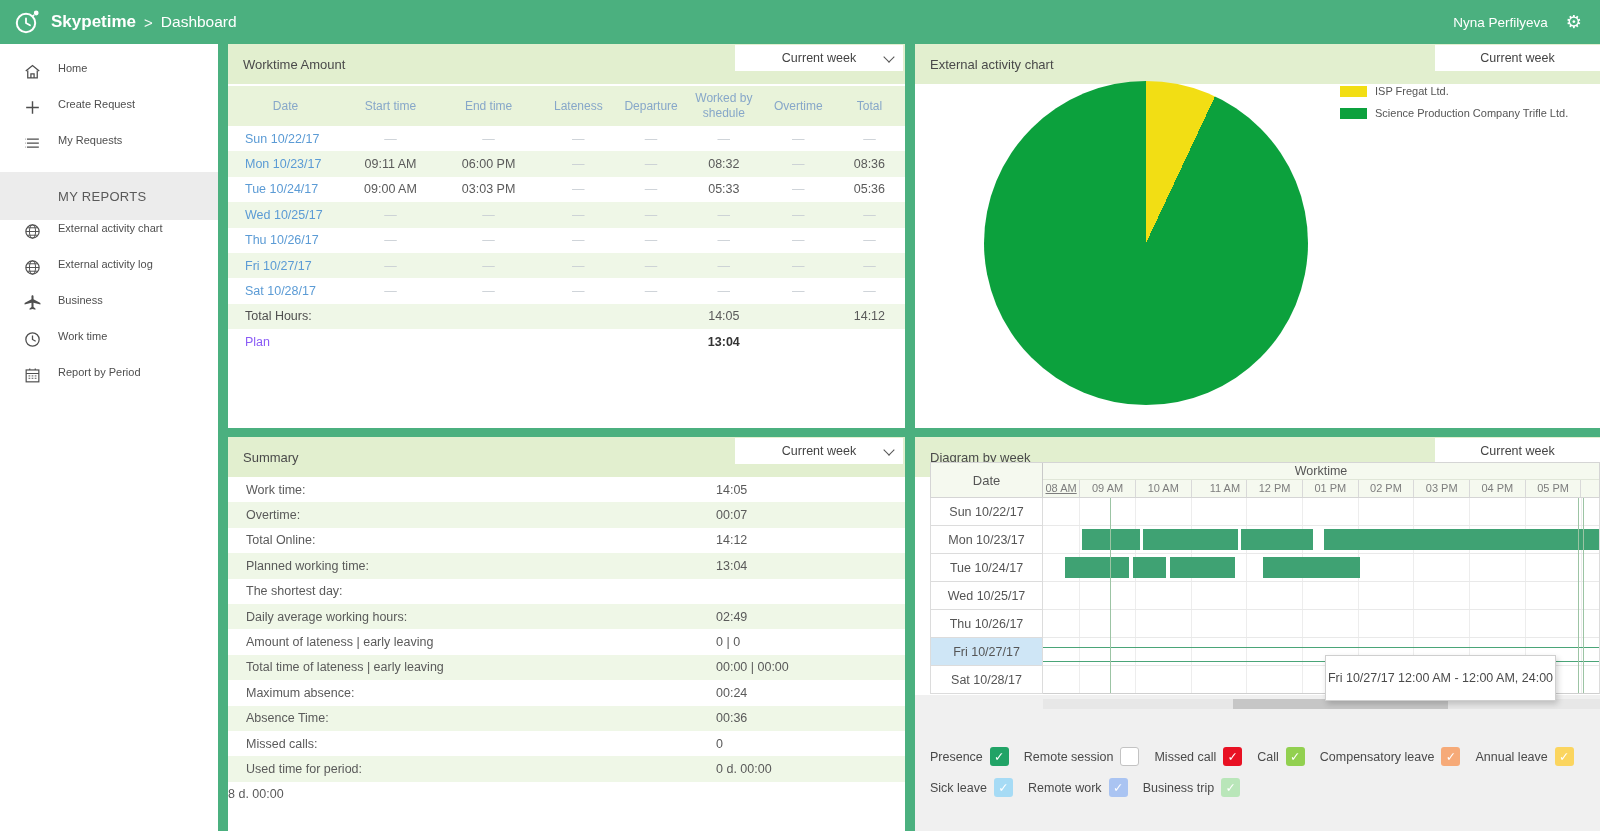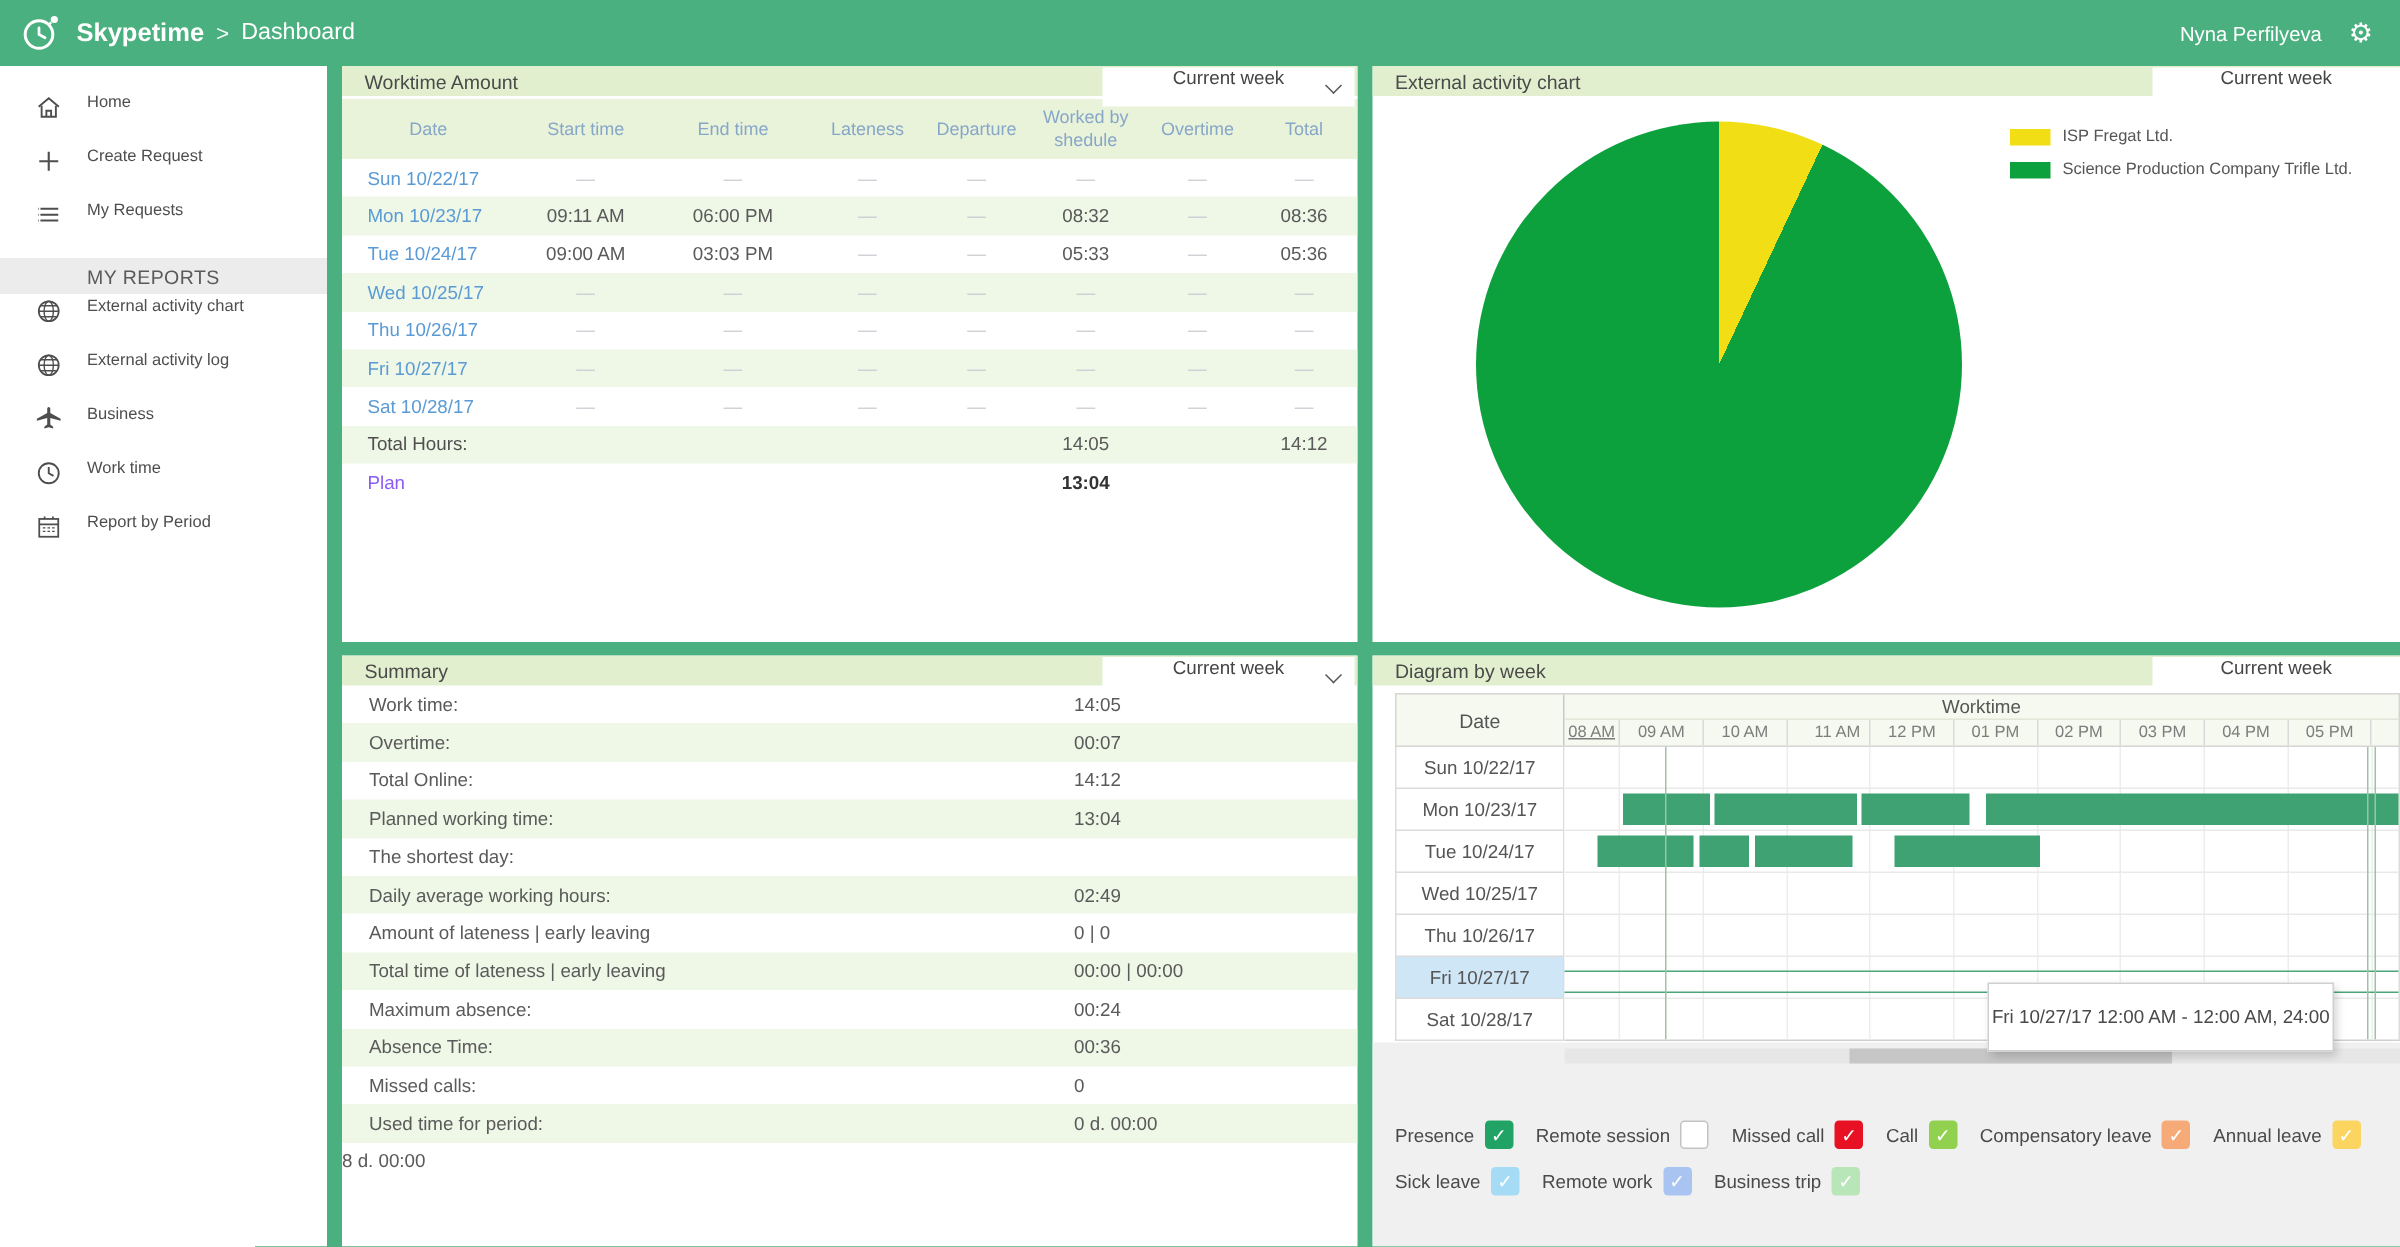--- a/index.html
+++ b/index.html
@@ -16,30 +16,30 @@
   .crumb-sep{font-size:15px;margin:0 8px;opacity:.95}
   .page-title{font-size:15.5px}
   .topbar-right{margin-left:auto;display:flex;align-items:center}
   .user-name{font-size:13.5px;margin-right:18px}
   .gear{font-size:18px;margin-right:18px;line-height:1;cursor:pointer}
   
   .sidebar{position:absolute;left:0;top:44px;width:218px;bottom:0;background:#fff;padding-top:18px;box-sizing:border-box}
   .side-item{height:36px;display:flex;padding-left:23px;font-size:11px;color:#4e4e4e;cursor:pointer}
   .side-item .icon{width:19px;height:19px;margin-right:16px;color:#4e4e4e;flex:0 0 auto}
   .side-item .icon svg{width:100%;height:100%;display:block}
-  .side-section{height:24px;margin:2px 0;display:flex;align-items:center;background:#ececec;padding-left:58px;font-size:13px;color:#5a5a5a;letter-spacing:.3px;cursor:pointer}
+  .side-section{height:48px;margin:2px 0;display:flex;align-items:center;background:#ececec;padding-left:58px;font-size:13px;color:#5a5a5a;letter-spacing:.3px;cursor:pointer}
   
   .panel{position:absolute;background:#fff;overflow:hidden}
   #p-worktime{left:228px;top:44px;width:677px;height:384px}
   #p-pie{left:915px;top:44px;width:685px;height:384px}
   #p-summary{left:228px;top:437px;width:677px;height:394px}
   #p-diagram{left:915px;top:437px;width:685px;height:394px}
-  .panel-head{height:20px;background:#e2efcf;position:relative;display:flex;align-items:center}
+  .panel-head{height:40px;background:#e2efcf;position:relative;display:flex;align-items:center}
   .panel-title{margin-left:15px;font-size:13px;color:#4a4a4a}
-  .dropdown{position:absolute;top:1px;height:26px;background:#fff;display:flex;align-items:flex-start;justify-content:center;font-size:12.5px;color:#444;cursor:pointer}
+  .dropdown{position:absolute;top:1px;height:26px;background:#fff;display:flex;align-items:center;justify-content:center;font-size:12.5px;color:#444;cursor:pointer}
   .dd-right{right:2px;width:168px}
   .dd-flush{right:0;width:165px}
   .chev{position:absolute;right:10px;top:8px;width:7px;height:7px;border-right:1.5px solid #555;border-bottom:1.5px solid #555;transform:rotate(45deg)}
   
   .wt-cols{display:grid;grid-template-columns:17% 14% 15% 11.5% 10% 11.5% 10.5% 10.5%;height:40px;background:#e9f3da;border-top:2px solid #fff;align-items:center;font-size:12px;color:#87a7c9;text-align:center;line-height:1.25}
   .wt-row{display:grid;grid-template-columns:17% 14% 15% 11.5% 10% 11.5% 10.5% 10.5%;height:25.4px;align-items:center;font-size:12.5px;color:#5a5a5a;text-align:center}
   .wt-row.alt{background:#eff7e7}
   .wt-date{text-align:left;padding-left:17px;color:#5b9bd5;cursor:pointer}
   .wt-label{text-align:left;padding-left:17px;color:#4f4f4f}
   .wt-row.plan{font-weight:bold;color:#333}

